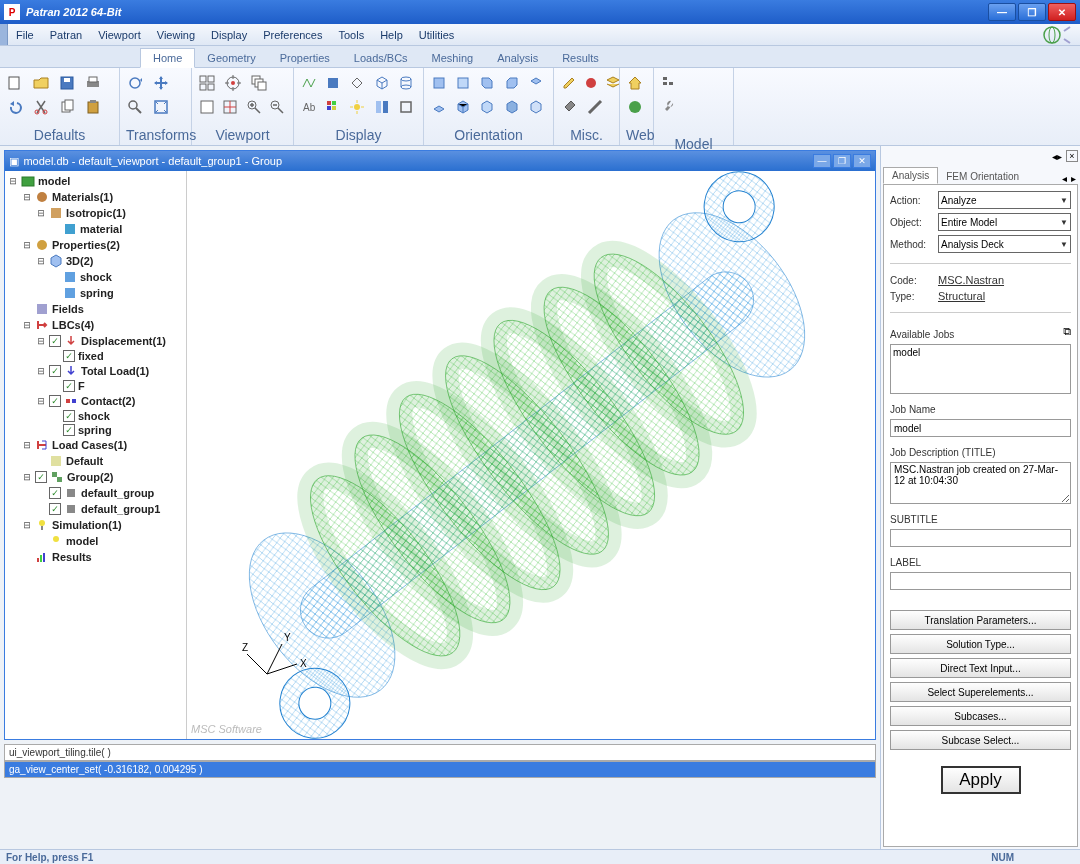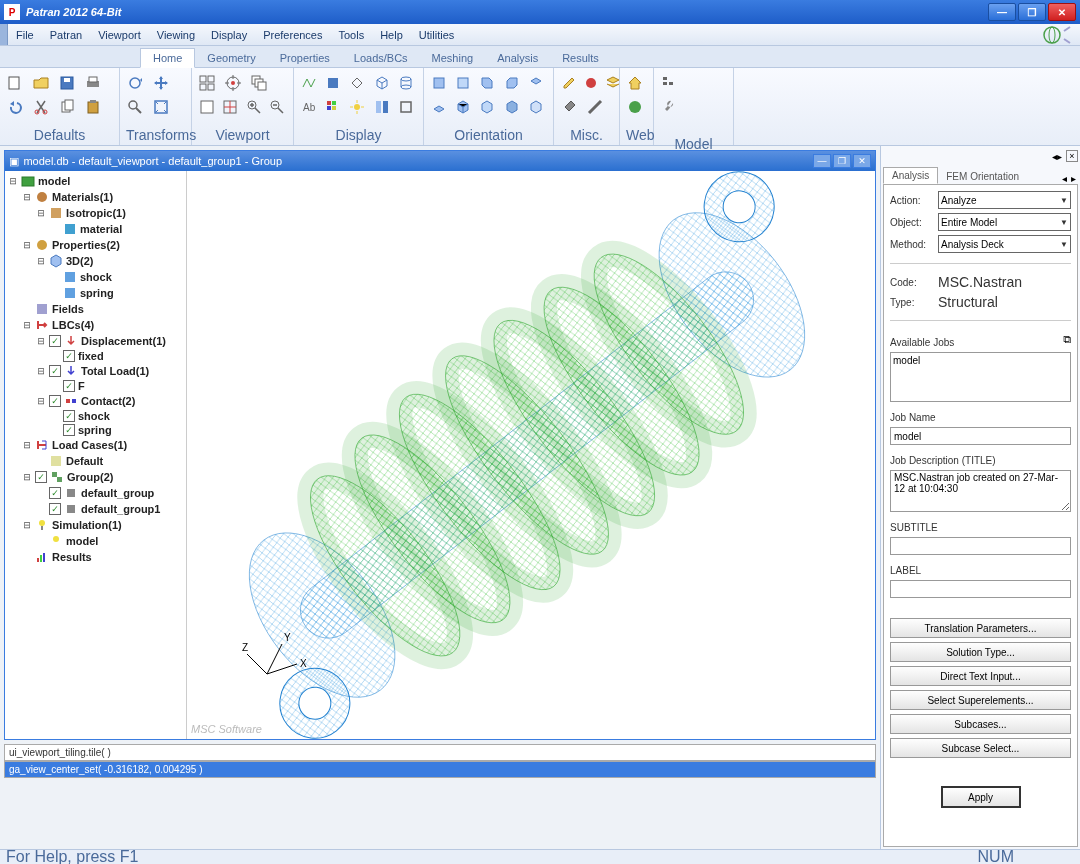--- a/index.html
+++ b/index.html
@@ -60,30 +60,30 @@
 .right-panel { width:200px; background:#f6f8fc; border-left:1px solid #b8c8e0; display:flex; flex-direction:column; padding:2px;}
 .panel-topbar { height:16px; display:flex; justify-content:flex-end; align-items:center; gap:4px; font-size:10px;}
 .panel-tabs { display:flex; height:20px; align-items:flex-end;}
 .panel-tab { padding:2px 8px; font-size:10px; cursor:pointer; color:#555;}
 .panel-tab.active { background:#fff; border:1px solid #aaa; border-bottom:1px solid #fff;}
 .panel-body { flex:1; background:#fff; border:1px solid #aaa; padding:6px; overflow:auto; display:flex; flex-direction:column; gap:4px;}
 .form-row { display:flex; align-items:center; gap:6px;}
 .form-row label { width:42px; font-size:10px; color:#333;}
 .select { flex:1; height:18px; border:1px solid #666; background:#fff; font-size:10px; padding:0 2px; display:flex; align-items:center; justify-content:space-between;}
 .select::after { content:"▼"; font-size:8px; color:#333;}
-.static-val { font-size:14px; color:#333;}
+.static-val { font-size:11px; color:#333;text-decoration:underline;}
 .field { width:100%; height:18px; border:1px solid #999; background:#fff; font-size:10px; padding:1px 3px;}
 .field.tall { height:42px;}
 .listbox { width:100%; height:50px; border:1px solid #999; background:#fff; font-size:10px; padding:2px; position:relative;}
 .section-label { font-size:10px; color:#333; margin-top:6px;}
 .btn { width:100%; height:20px; background:linear-gradient(to bottom,#fefefe,#e4e4e4); border:1px solid #999; font-size:10px; cursor:pointer;}
-.apply-btn { width:80px; height:22px; margin:24px auto 0 auto; border:2px solid #333; background:linear-gradient(to bottom,#fefefe,#e4e4e4); font-size:10px; cursor:pointer; display:block;}
-
-
-.statusbar { position:absolute; bottom:0; left:0; right:0; height:15px; background:#e8eef8; border-top:1px solid #b8c8e0; display:flex; align-items:center; padding:0 6px; font-size:16px; color:#4a6a9a;}
+.apply-btn { width:80px; height:28px; margin:12px auto 0 auto; border:2px solid #333; background:linear-gradient(to bottom,#fefefe,#e4e4e4); font-size:17px; cursor:pointer; display:block;}
+
+
+.statusbar { position:absolute; bottom:0; left:0; right:0; height:15px; background:#e8eef8; border-top:1px solid #b8c8e0; display:flex; align-items:center; padding:0 6px; font-size:10px; color:#4a6a9a;font-weight:bold;}
 .statusbar .right { margin-left:auto; margin-right:60px;}
 
 svg { display:block;}
 </style>
 </head>
 <body>
 
 <div class="titlebar">
   <div class="app-icon">P</div>
   <div class="titlebar-title">Patran 2012 64-Bit</div>

